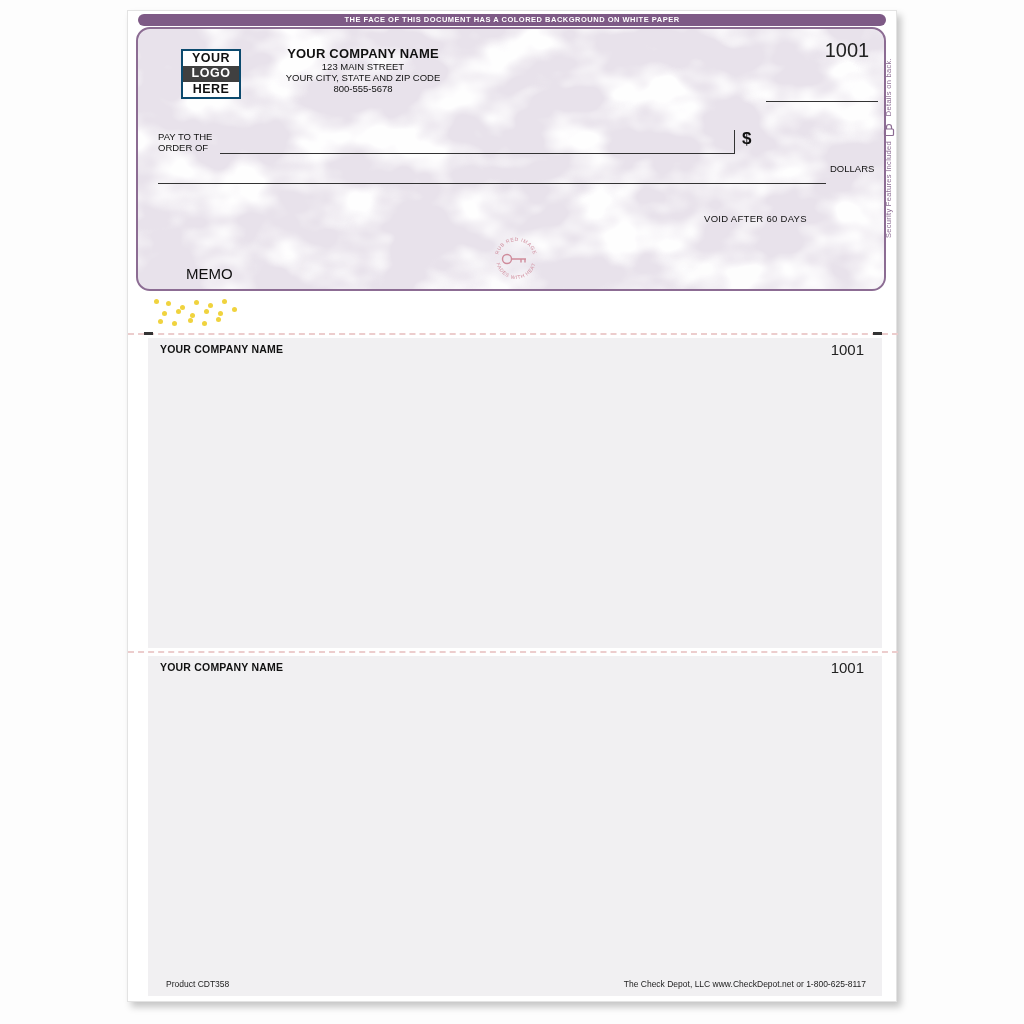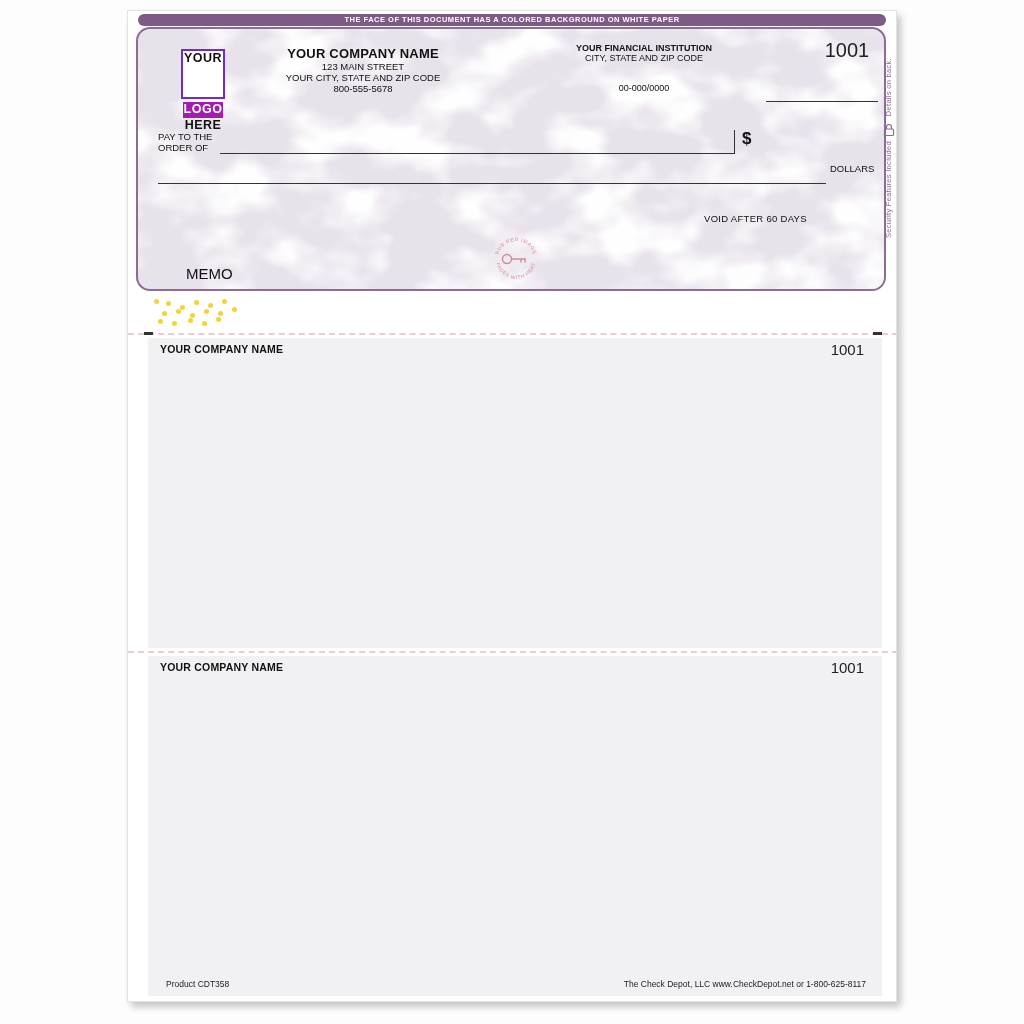--- a/index.html
+++ b/index.html
@@ -16,25 +16,25 @@
             background:#7e5a86; border-radius:7px; color:#ffffff;
             font-size:7.5px; font-weight:bold; letter-spacing:0.5px;
             line-height:12px; text-align:center; }
 
   
   .check { position:absolute; left:8px; top:16px; width:750px; height:264px;
            border:2px solid #8c6c93; border-radius:14px; background:#e8e2eb;
            overflow:hidden; }
   .marble { position:absolute; left:0; top:0; width:100%; height:100%; opacity:0.95; }
 
-  .logo-box { position:absolute; left:43px; top:20px; width:44px; height:50px;
-              border:2px solid #6d28d9; background:#ffffff; text-align:center;
+  .logo-box { position:absolute; left:43px; top:20px; width:60px; height:50px;
+              border:2px solid #0c4a6e; background:#ffffff; text-align:center;
               font-weight:bold; font-size:12.5px; letter-spacing:0.5px; color:#111; }
   .logo-box .row { height:15.3px; line-height:15.3px; }
-  .logo-box .row.inv { background:#a21caf; color:#fff;margin-top:36px; }
+  .logo-box .row.inv { background:#404040; color:#fff; }
 
   .company { position:absolute; left:105px; top:17px; width:240px; text-align:center; color:#111; }
   .company .name { font-size:13px; font-weight:bold; letter-spacing:0.2px; }
   .company .line { font-size:9.5px; line-height:11px; }
 
   .bank { position:absolute; left:398px; top:14px; width:216px; text-align:center; color:#111; }
   .bank .name { font-size:9px; font-weight:bold; }
   .bank .line { font-size:9px; line-height:10px; }
   .bank .fraction { font-size:9px; margin-top:20px; }
 
@@ -117,25 +117,20 @@
         <div class="row">HERE</div>
       </div>
 
       <div class="company">
         <div class="name">YOUR COMPANY NAME</div>
         <div class="line">123 MAIN STREET</div>
         <div class="line">YOUR CITY, STATE AND ZIP CODE</div>
         <div class="line">800-555-5678</div>
       </div>
 
-      <div class="bank">
-        <div class="name">YOUR FINANCIAL INSTITUTION</div>
-        <div class="line">CITY, STATE AND ZIP CODE</div>
-        <div class="fraction">00-000/0000</div>
-      </div>
 
       <div class="check-number">1001</div>
       <div class="date-line"></div>
 
       <div class="pay-to">
         <div>PAY TO THE</div>
         <div>ORDER OF</div>
       </div>
       <div class="payee-line"></div>
       <div class="dollar">$</div>

